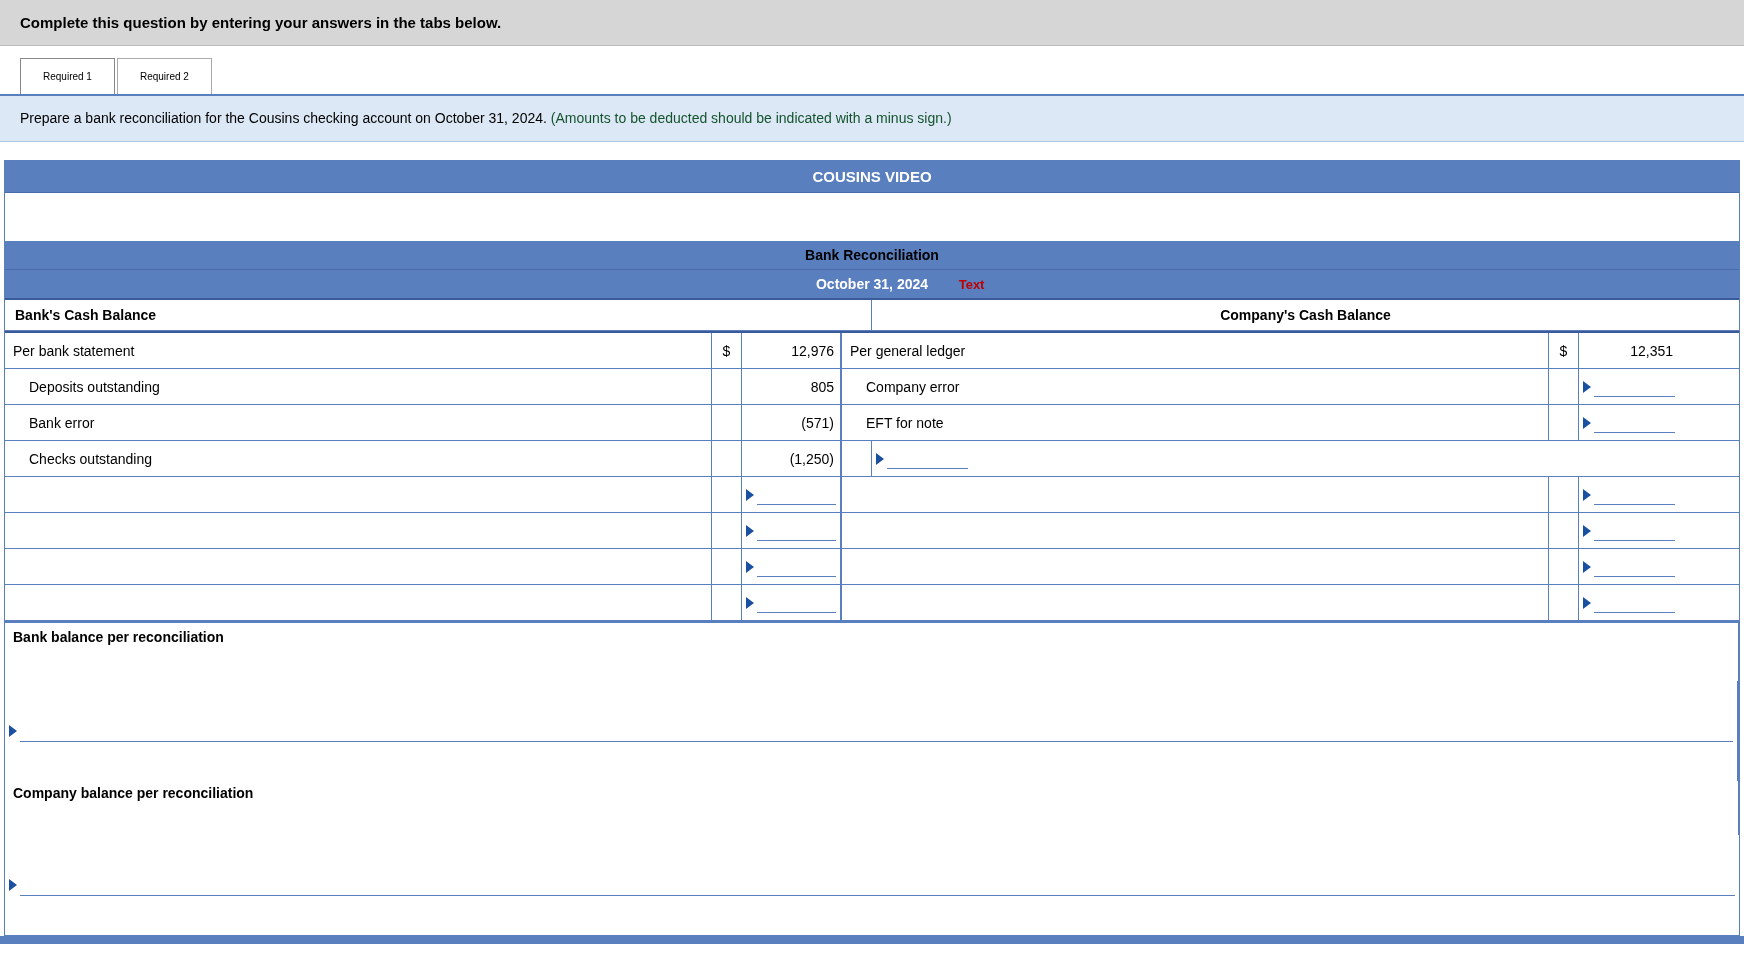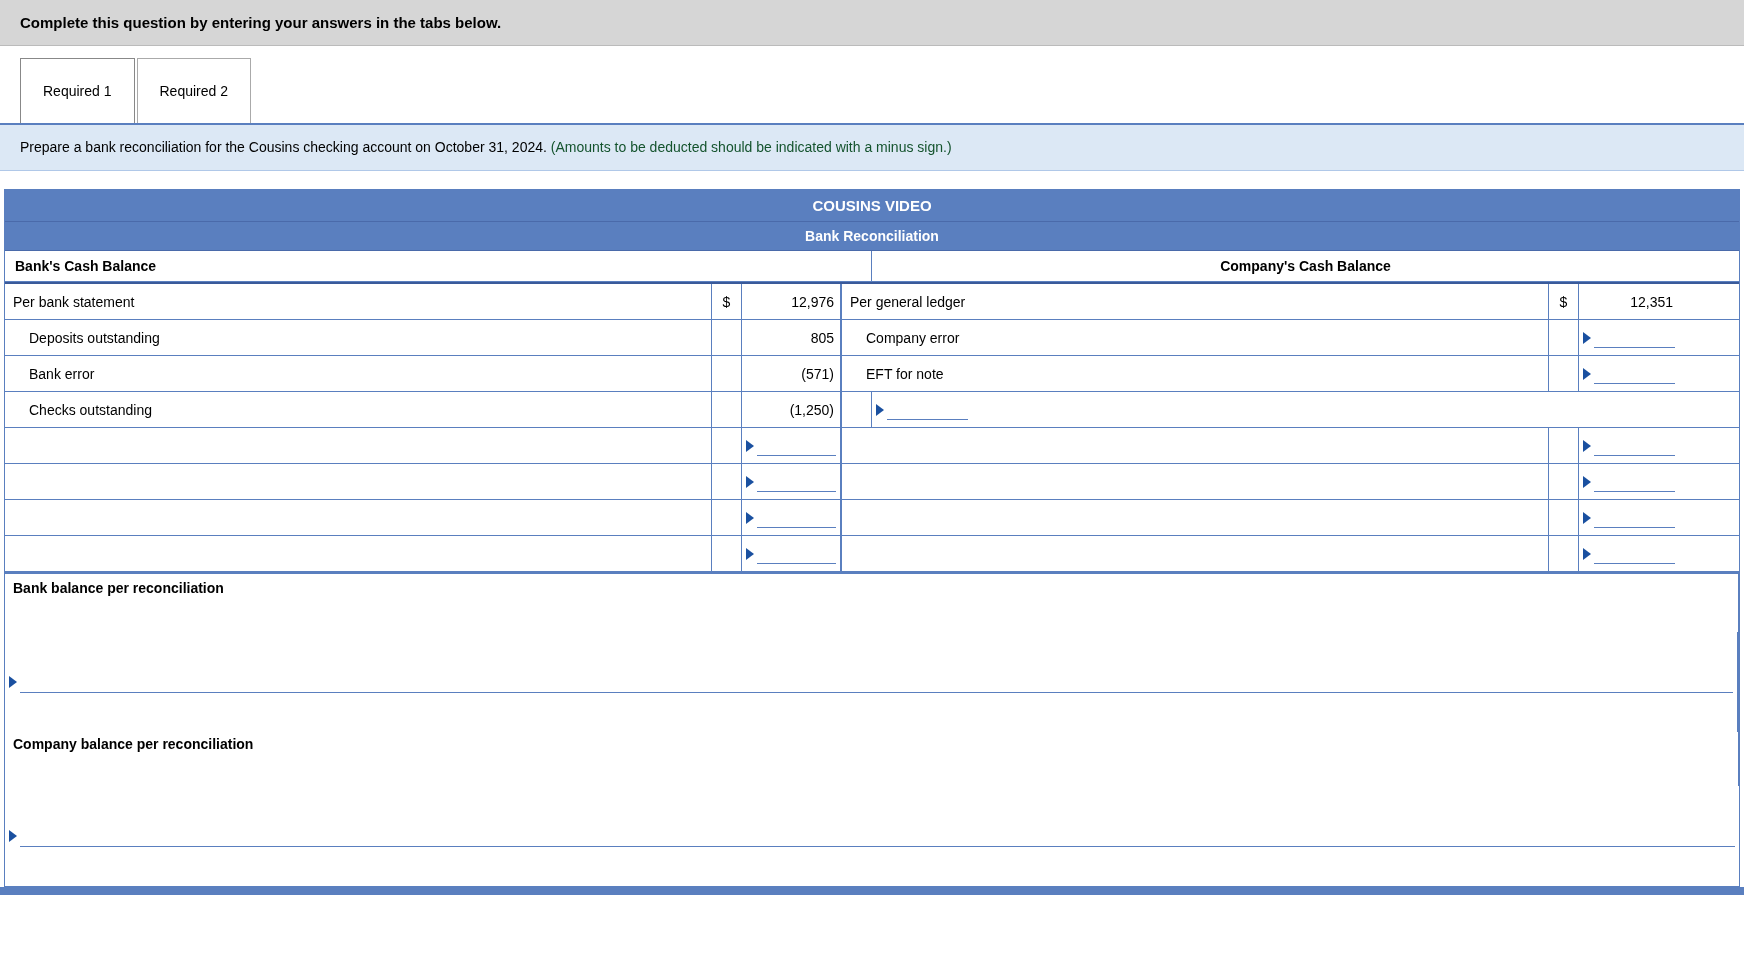--- a/index.html
+++ b/index.html
@@ -23,26 +23,26 @@
       background: #fff;
       border-bottom: 2px solid #5a7fbf;
     }
 
     .tabs-row {
       display: flex;
       gap: 0;
     }
 
     .tab {
-      padding: 24px 22px;
+      padding: 12px 22px;
       border: 1px solid #aaa;
       border-bottom: none;
       background: #fff;
       cursor: pointer;
-      font-size: 14px;
+      font-size: 10px;
       margin-right: 2px;
     }
 
     .tab.active {
       background: #fff;
       border-color: #888;
       font-weight: normal;
     }
 
     .instruction-blue {
@@ -223,25 +223,26 @@
       color: #fff;
       font-weight: bold;
       padding: 7px 0;
       border-bottom: 1px solid #4a6aaa;
       font-size: 15px;
     }
 
     .header-subtitle-row {
       background: #5a7fbf;
       text-align: center;
-      color: #ffffff;
+      color: #000000;
       font-weight: bold;
       padding: 6px 0;
       border-bottom: 1px solid #4a6aaa;
       font-size: 14px;
+      margin-top: 48px;
     }
 
     .header-date-row {
       background: #5a7fbf;
       text-align: center;
       color: #fff;
       font-weight: bold;
       padding: 6px 0;
       border-bottom: 2px solid #3a5a9a;
       font-size: 14px;
@@ -291,20 +292,24 @@
 </div>
 
 <div class="table-container">
 
   <div class="header-title-row">
     <span>COUSINS VIDEO</span>
   </div>
   <div class="header-subtitle-row">
     <span>Bank Reconciliation</span>
   </div>
+  <div class="header-date-row">
+    <span>October 31, 2024</span>
+    <span class="text-label-overlay">Text</span>
+  </div>
 
   <div class="col-headers">
     <div class="col-header-left">
       <span>Bank's Cash Balance</span>
     </div>
     <div class="col-header-right">
       <span>Company's Cash Balance</span>
     </div>
   </div>
 

